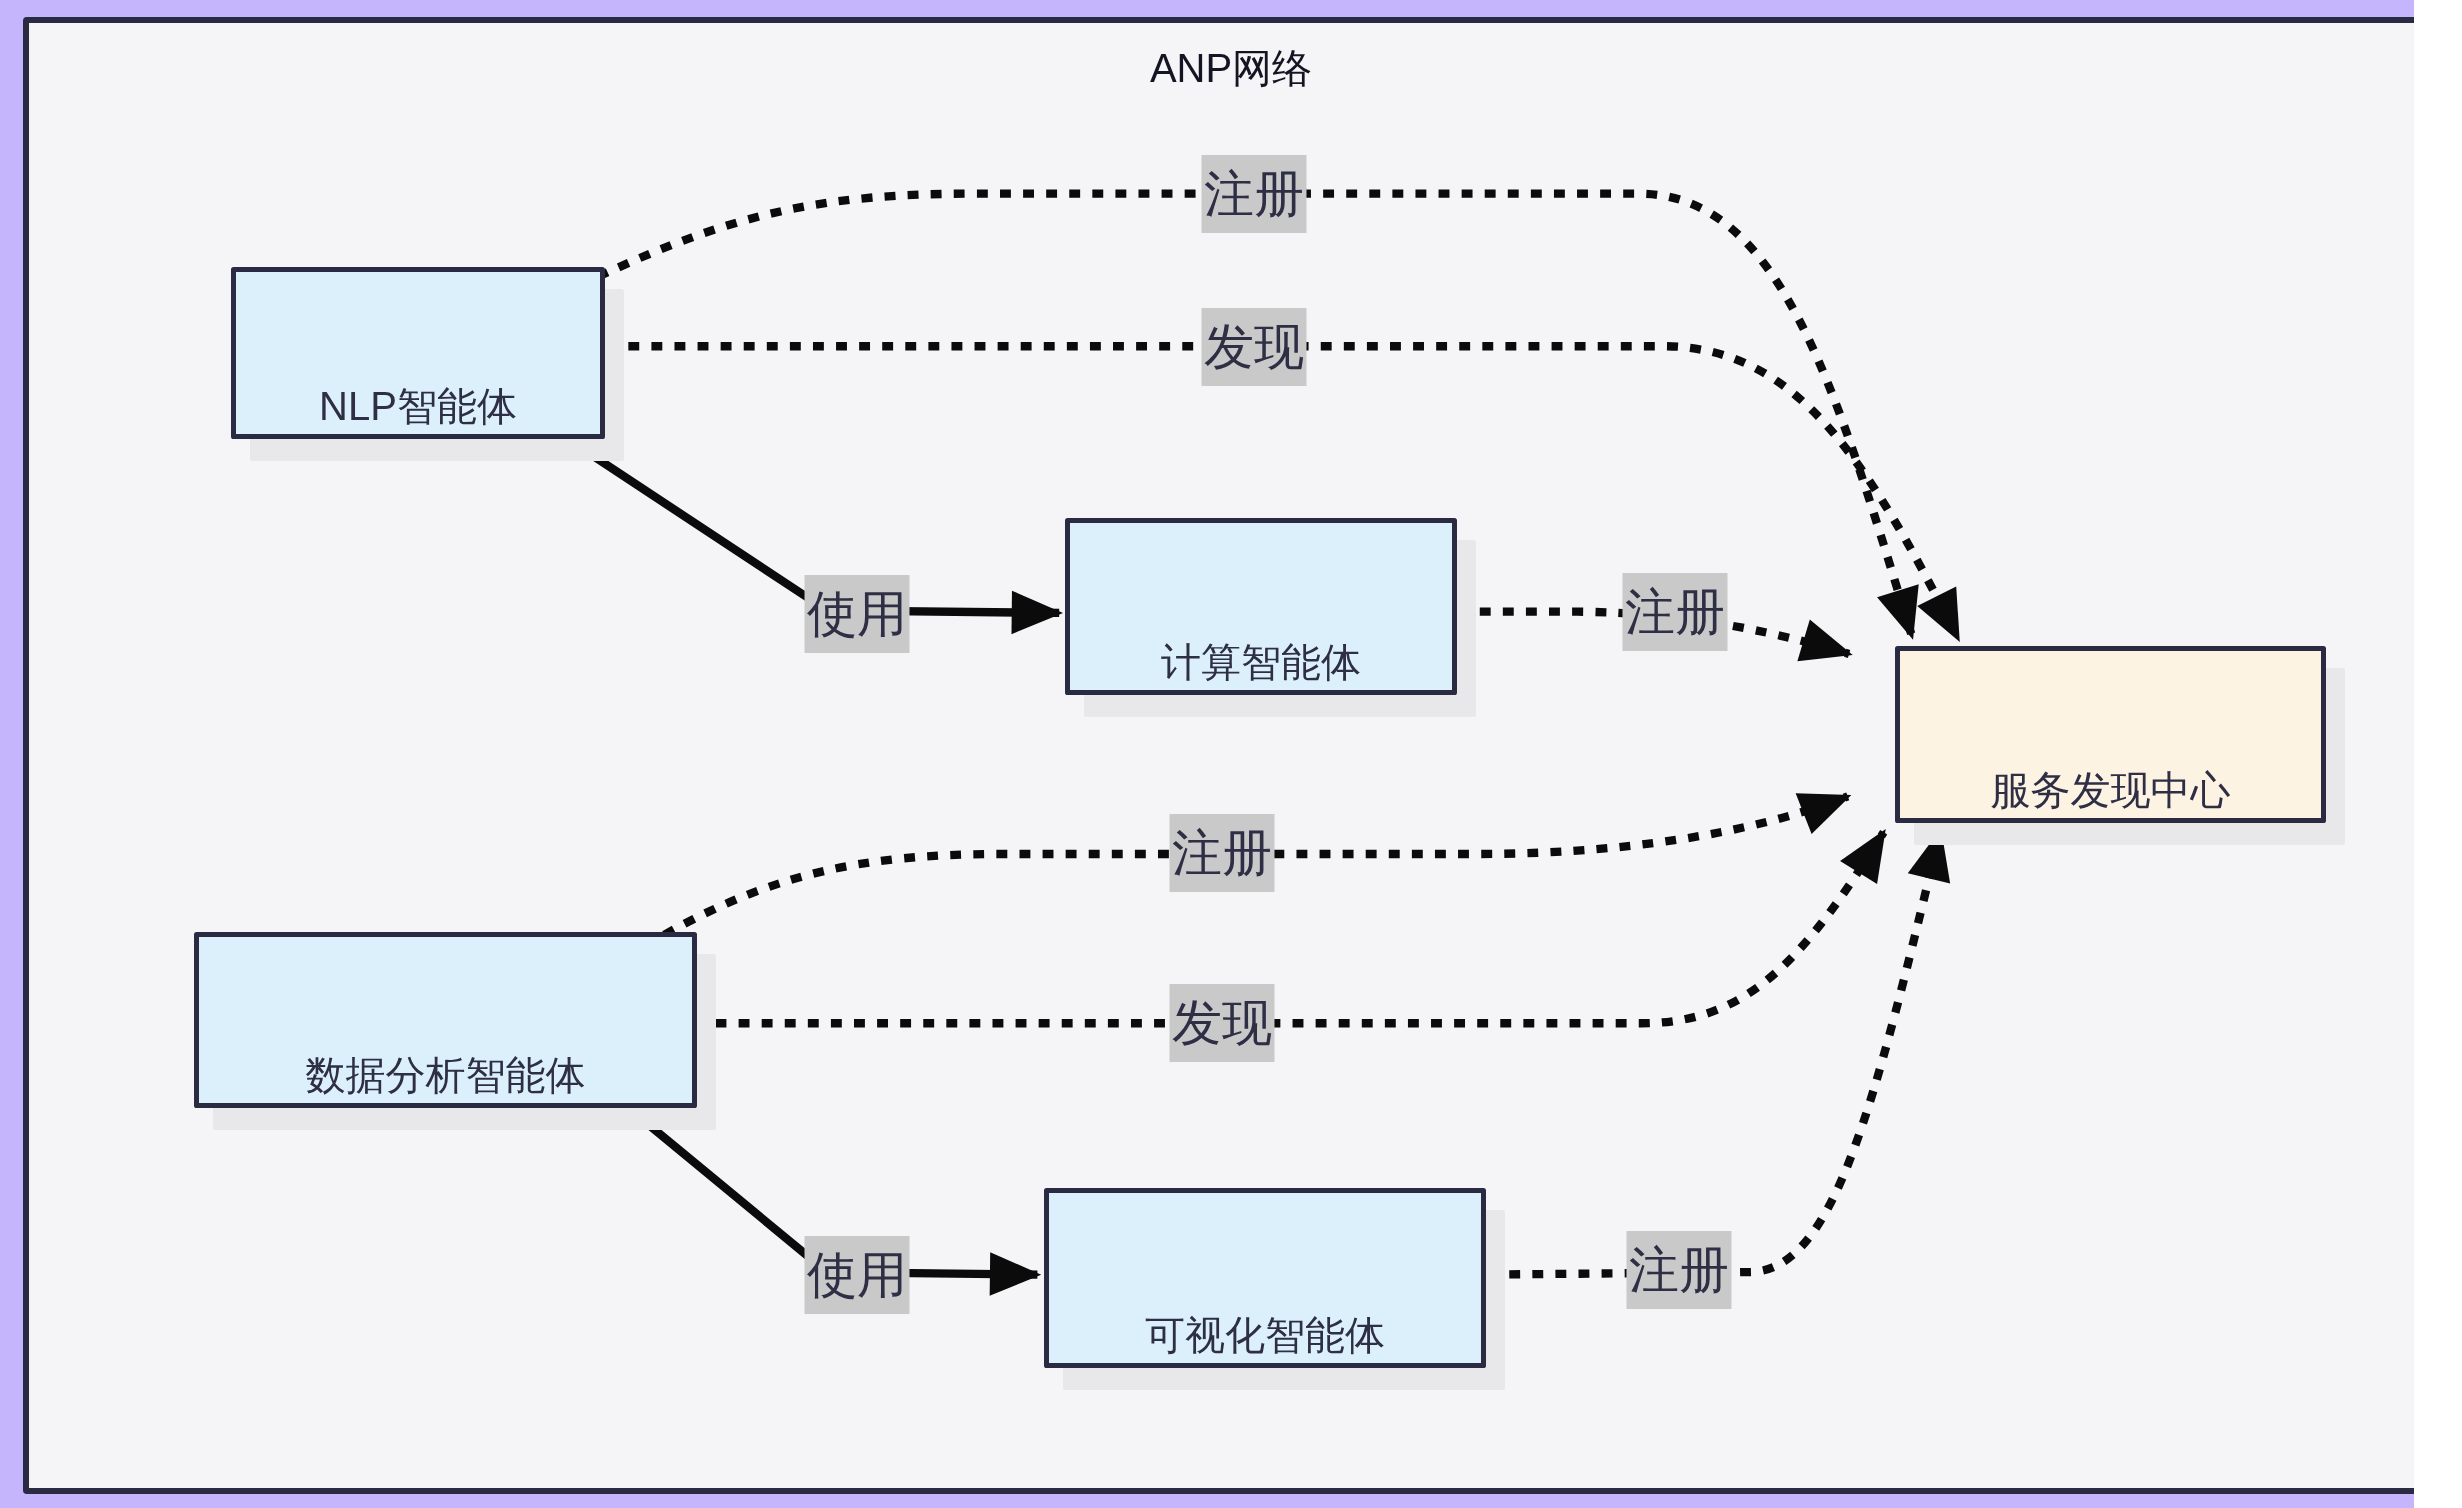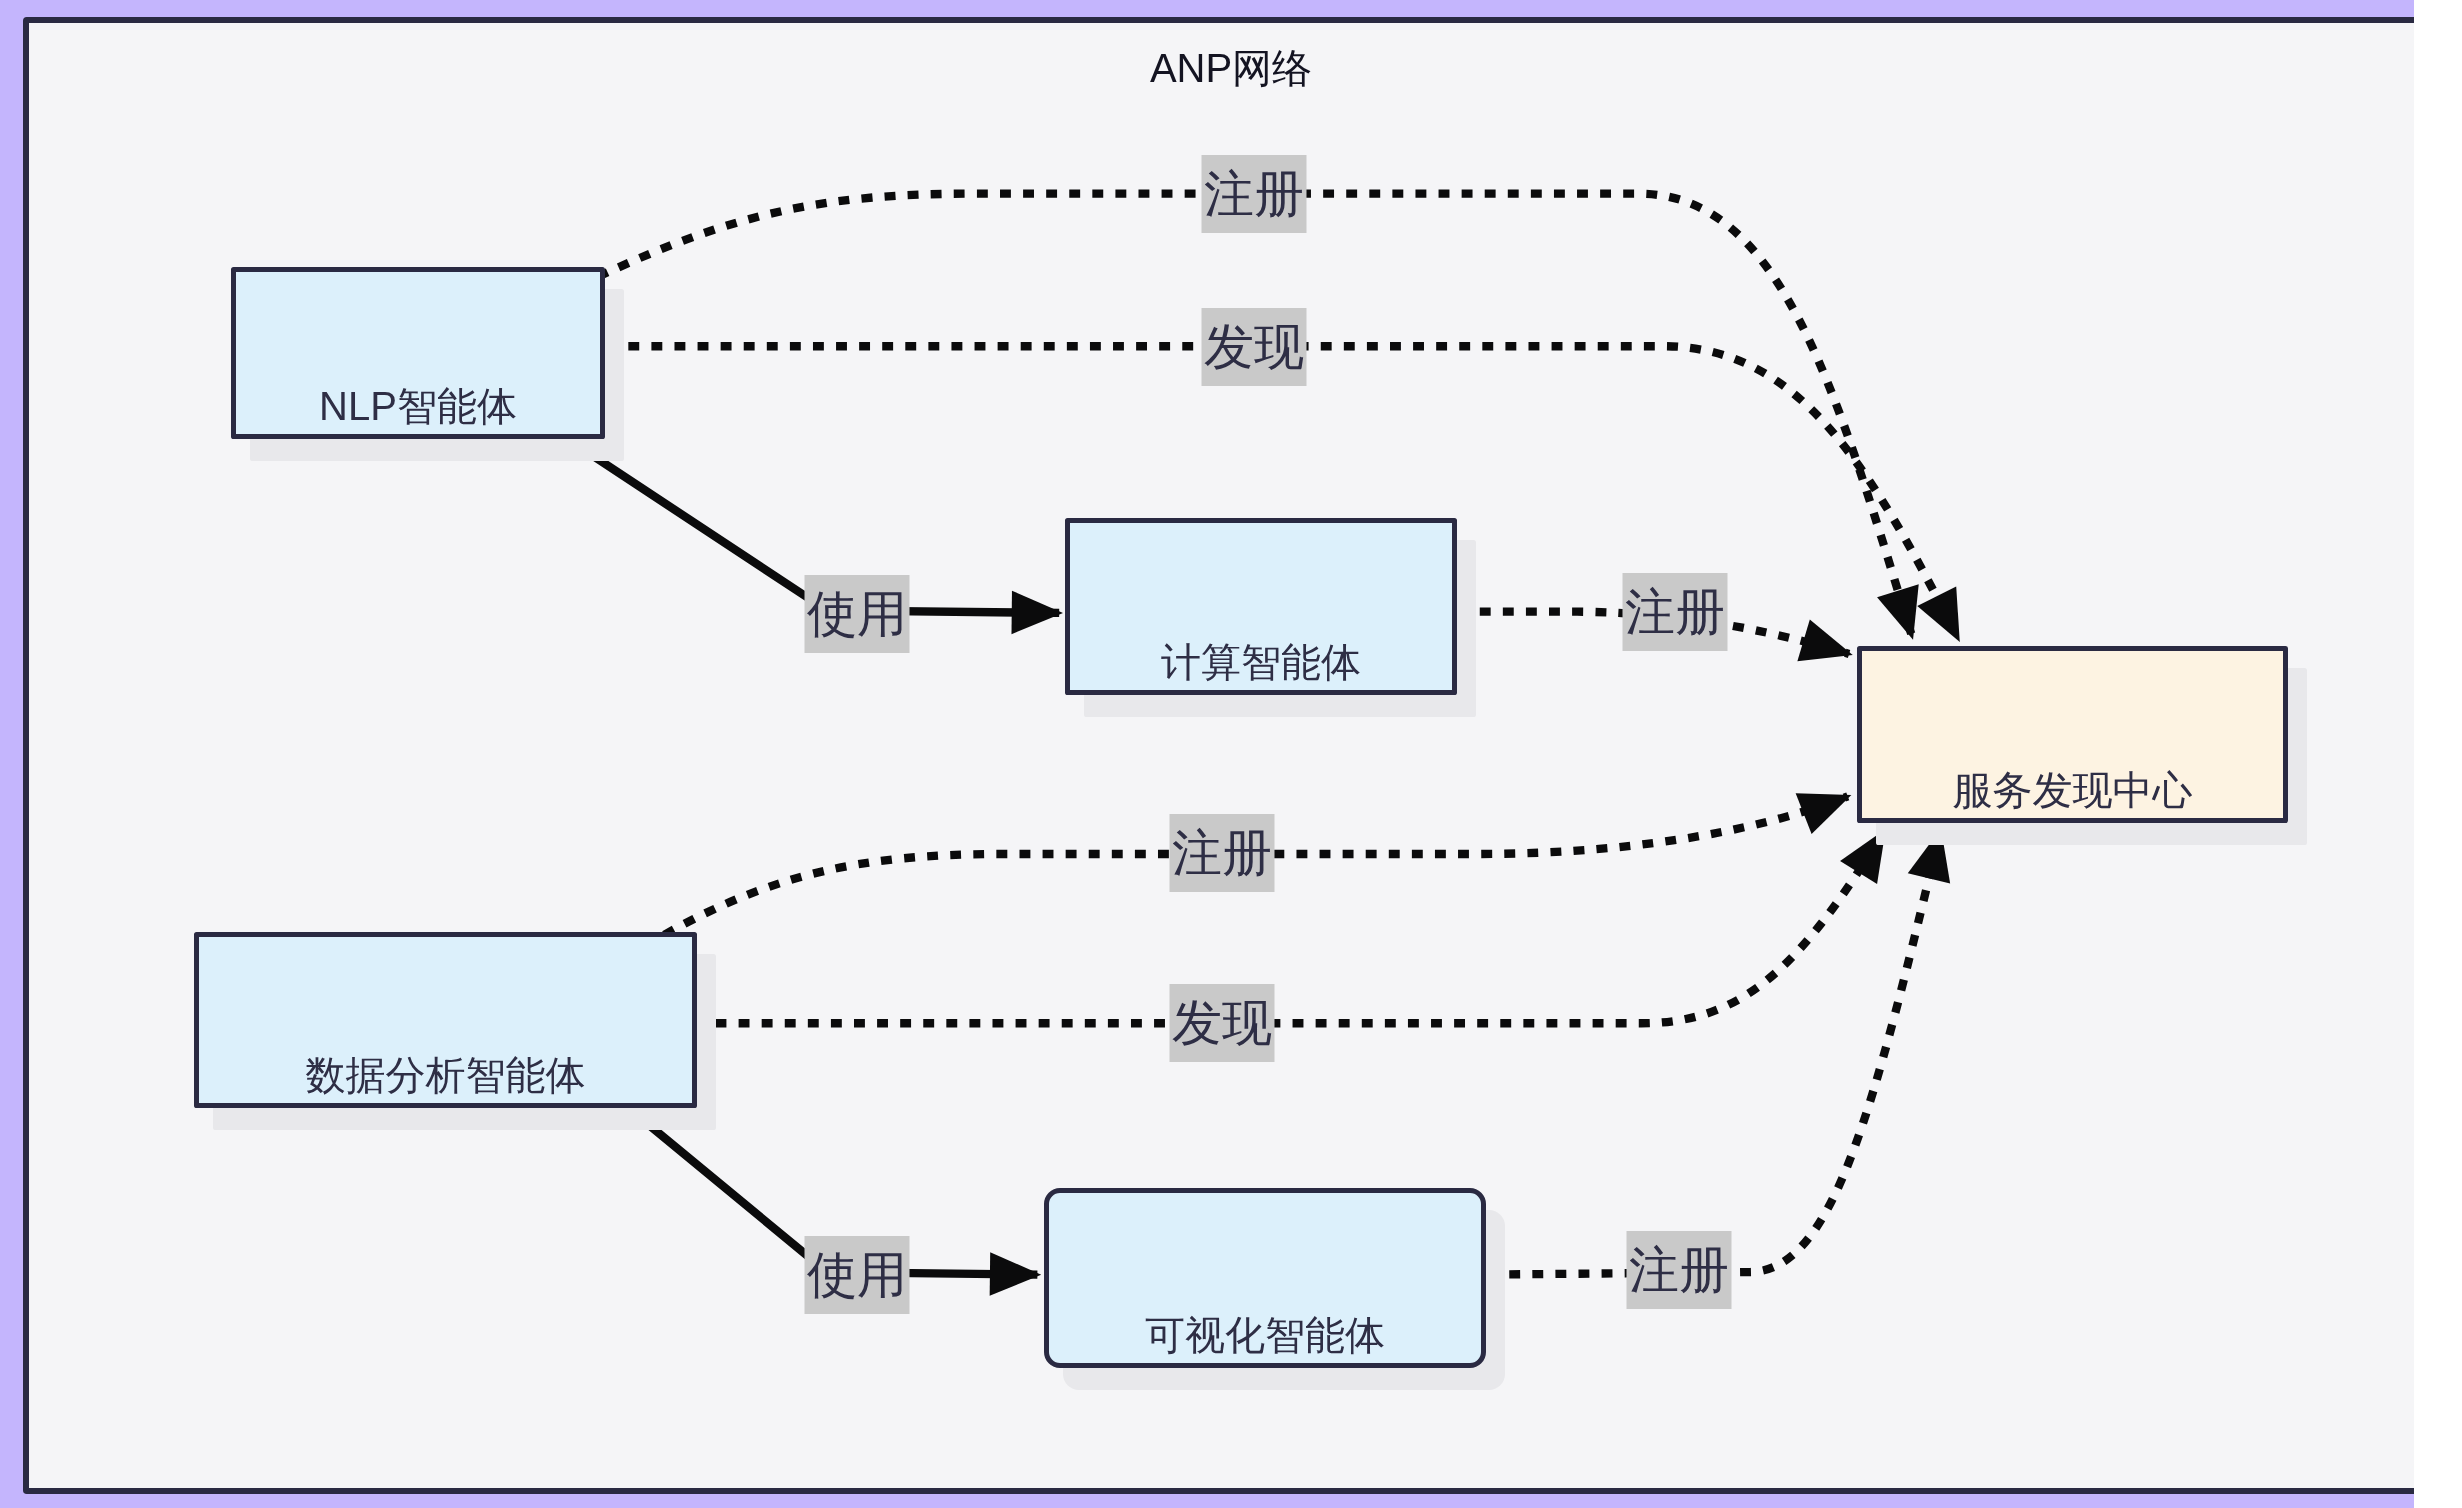--- a/index.html
+++ b/index.html
@@ -40,21 +40,21 @@
     position:absolute;
     box-sizing:border-box;
     border:5.8px solid var(--node-border);
     border-radius:2.6px;
     background:var(--node-fill);
     color:var(--text);
     display:flex;align-items:flex-end;justify-content:center;
     font-size:40px;
     box-shadow:19px 22px 0 var(--shadow);
   }
-  .node.center{background:var(--center-fill);}
+  .node.center{background:var(--center-fill);margin-left:38px;}
   .edge-label{
     position:absolute;
     width:105px;height:78px;
     transform:translate(-50%,-50%);
     background:var(--label-bg);
     color:var(--text);
     display:flex;align-items:center;justify-content:center;
     font-size:50px;
   }
   .edge-line{fill:none;stroke:var(--edge);stroke-width:13;}
@@ -103,21 +103,21 @@
   </div>
 
   <div class="node center" style="left:1857px;top:646px;width:431px;height:177px;">
     <span>服务发现中心</span>
   </div>
 
   <div class="node" style="left:167px;top:932px;width:503px;height:176px;margin-left:27px;">
     <span>数据分析智能体</span>
   </div>
 
-  <div class="node" style="left:1044px;top:1188px;width:442px;height:180px;border-radius:16px;">
+  <div class="node" style="left:1044px;top:1188px;width:442px;height:180px;">
     <span>可视化智能体</span>
   </div>
 
   <div class="edge-label" style="left:1254px;top:194px;">注册</div>
 
   <div class="edge-label" style="left:1254px;top:347px;">发现</div>
 
   <div class="edge-label" style="left:857px;top:614px;">使用</div>
 
   <div class="edge-label" style="left:1675px;top:612px;">注册</div>

